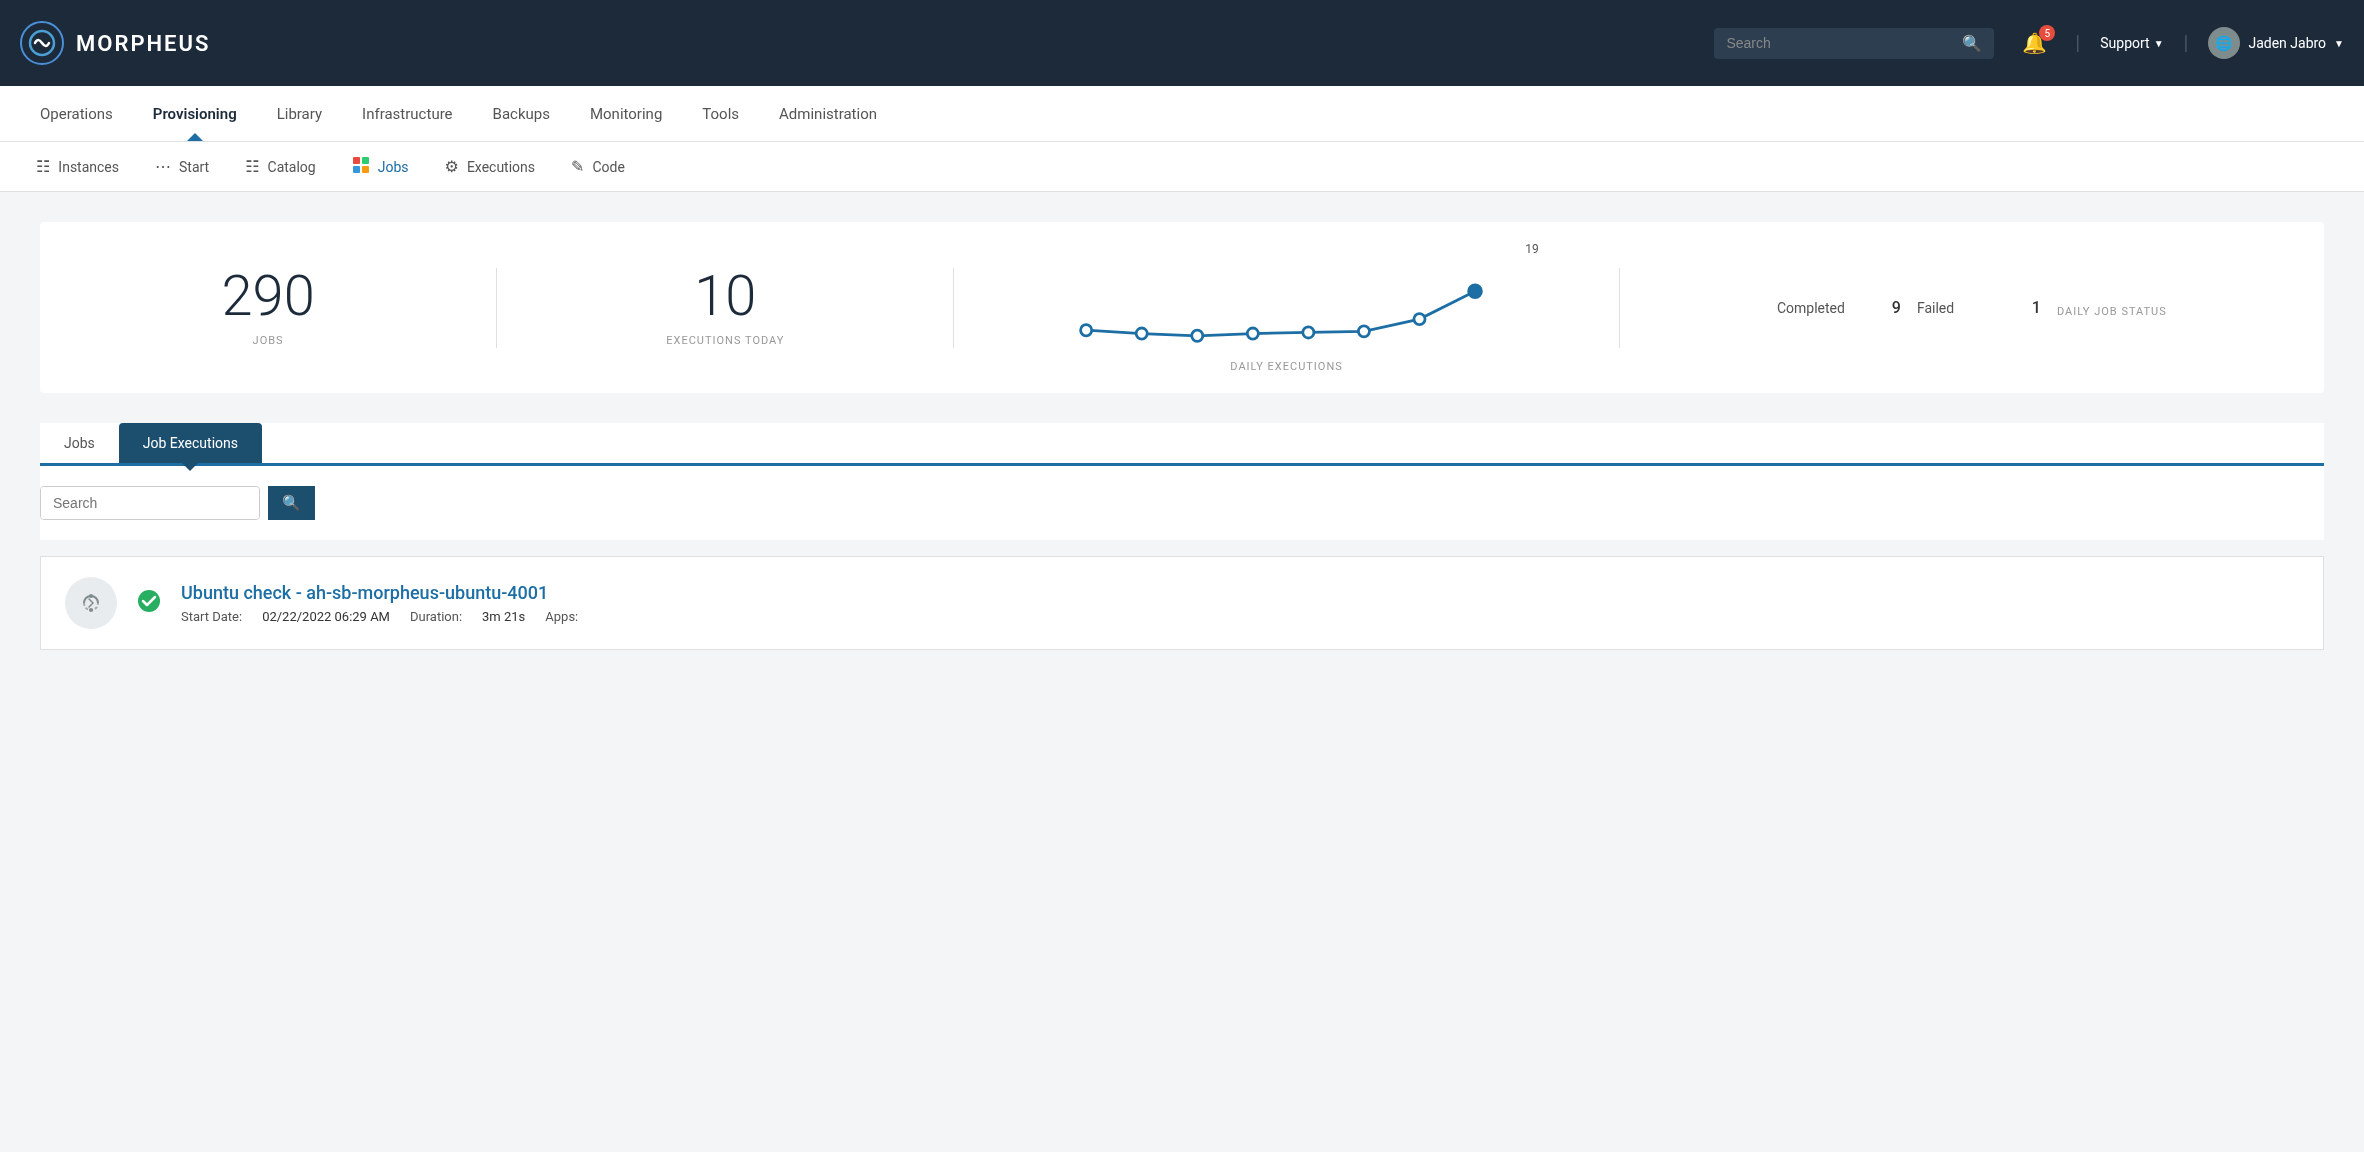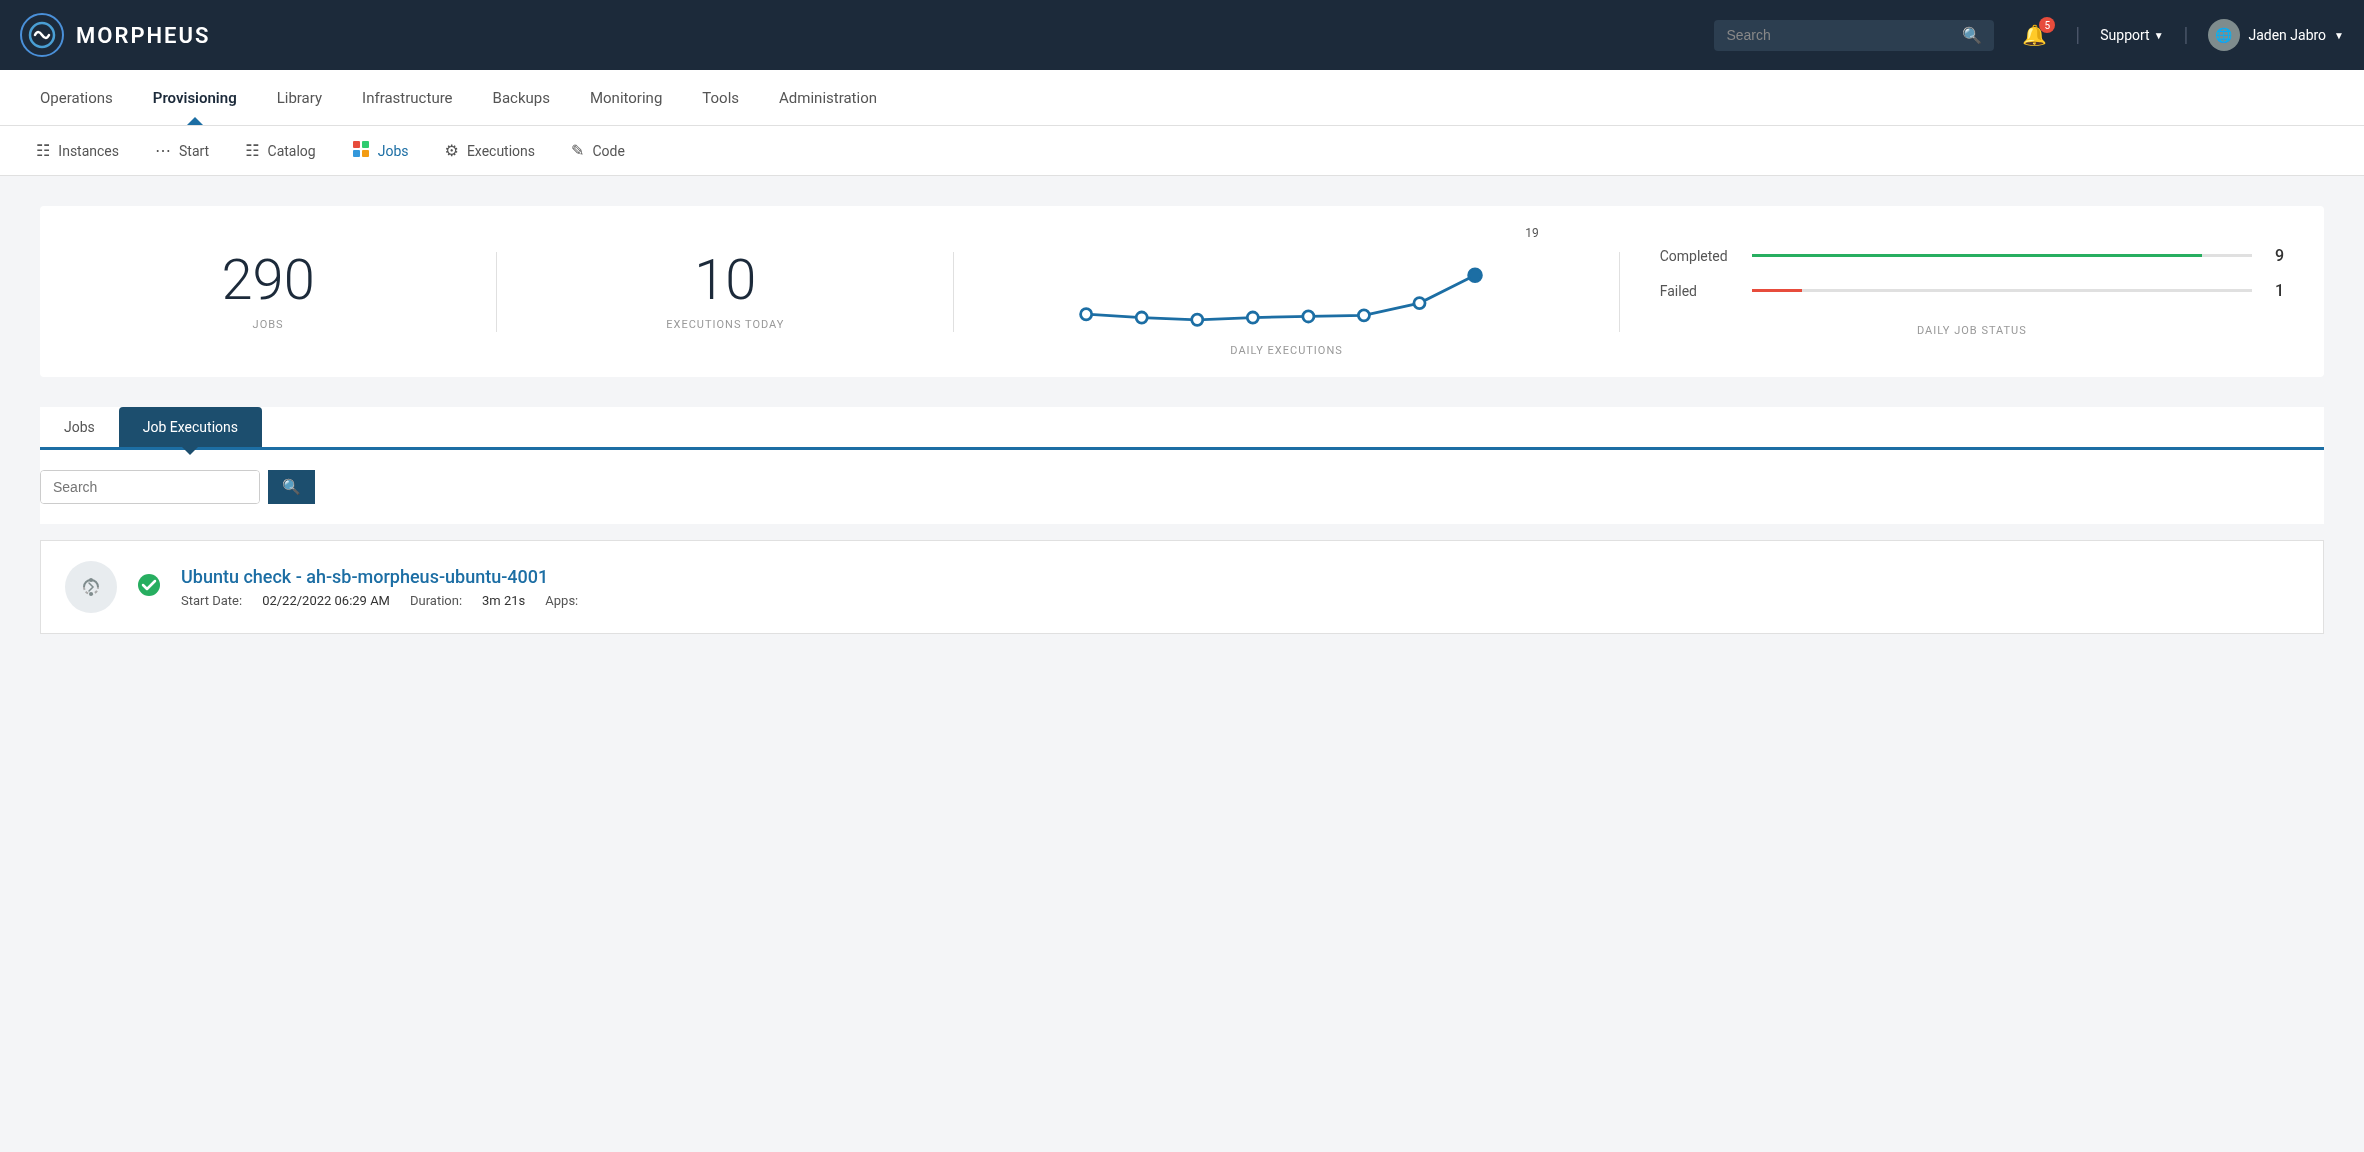--- a/index.html
+++ b/index.html
@@ -1,21 +1,21 @@
 <!DOCTYPE html>
 <html><head>
   <meta charset="utf-8">
   <style>
     * { margin: 0; padding: 0; box-sizing: border-box; }
     body { font-family: -apple-system, BlinkMacSystemFont, 'Segoe UI', Roboto, sans-serif; background: #f4f5f7; }
 
     
     .top-nav {
       background: #1c2a3a;
-      height: 70px;
+      height: 86px;
       display: flex;
       align-items: center;
       padding: 0 20px;
       gap: 20px;
     }
     .logo-area {
       display: flex;
       align-items: center;
       gap: 12px;
       color: white;
@@ -230,21 +230,21 @@
       letter-spacing: 1px;
       margin-top: 8px;
       text-transform: uppercase;
     }
 
     
     .job-status-block {
       flex: 1.5;
       padding: 20px 40px;
       display: flex;
-      flex-direction: column;
+      flex-direction: row;
       justify-content: center;
       gap: 16px;
     }
     .job-status-row {
       display: flex;
       align-items: center;
       gap: 12px;
     }
     .job-status-bar-container {
       flex: 1;

